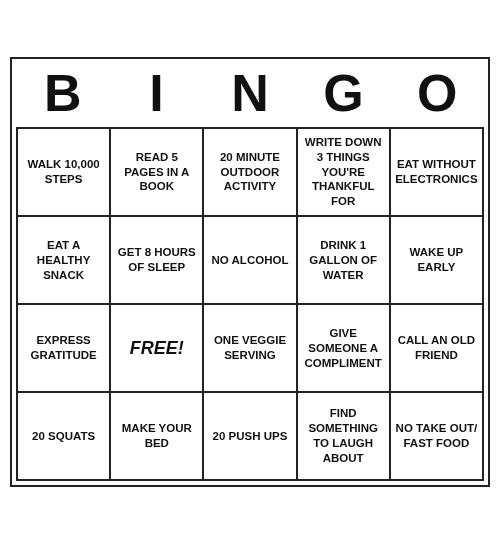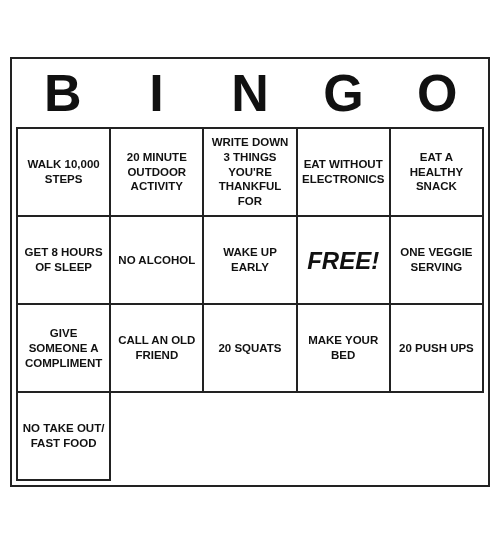--- a/index.html
+++ b/index.html
@@ -46,47 +46,51 @@
       text-align: center;
       padding: 6px 4px;
       min-height: 88px;
       font-size: 11.5px;
       font-weight: bold;
       color: #111;
       text-transform: uppercase;
       line-height: 1.3;
     }
     .bingo-cell.free {
-      font-size: 24px;
+      font-size: 18px;
       font-style: italic;
       font-weight: bold;
     }
   </style>
 </head>
 <body>
 
 <div class="bingo-card">
   <div class="bingo-header">
   <div class="bingo-header-letter">B</div>
       <div class="bingo-header-letter">I</div>
       <div class="bingo-header-letter">N</div>
       <div class="bingo-header-letter">G</div>
       <div class="bingo-header-letter">O</div>
     </div>
   <div class="bingo-grid">
   <div class="bingo-cell">WALK 10,000 STEPS</div>
+      <div class="bingo-cell">READ 5 PAGES IN A BOOK</div>
       <div class="bingo-cell">20 MINUTE OUTDOOR ACTIVITY</div>
       <div class="bingo-cell">WRITE DOWN 3 THINGS YOU'RE THANKFUL FOR</div>
       <div class="bingo-cell">EAT WITHOUT ELECTRONICS</div>
       <div class="bingo-cell">EAT A HEALTHY SNACK</div>
       <div class="bingo-cell">GET 8 HOURS OF SLEEP</div>
       <div class="bingo-cell">NO ALCOHOL</div>
+      <div class="bingo-cell">DRINK 1 GALLON OF WATER</div>
       <div class="bingo-cell">WAKE UP EARLY</div>
+      <div class="bingo-cell">EXPRESS GRATITUDE</div>
       <div class="bingo-cell free">Free!</div>
       <div class="bingo-cell">ONE VEGGIE SERVING</div>
       <div class="bingo-cell">GIVE SOMEONE A COMPLIMENT</div>
       <div class="bingo-cell">CALL AN OLD FRIEND</div>
       <div class="bingo-cell">20 SQUATS</div>
       <div class="bingo-cell">MAKE YOUR BED</div>
       <div class="bingo-cell">20 PUSH UPS</div>
+      <div class="bingo-cell">FIND SOMETHING TO LAUGH ABOUT</div>
       <div class="bingo-cell">NO TAKE OUT/ FAST FOOD</div>
     </div>
 </div>
 
 </body></html>

